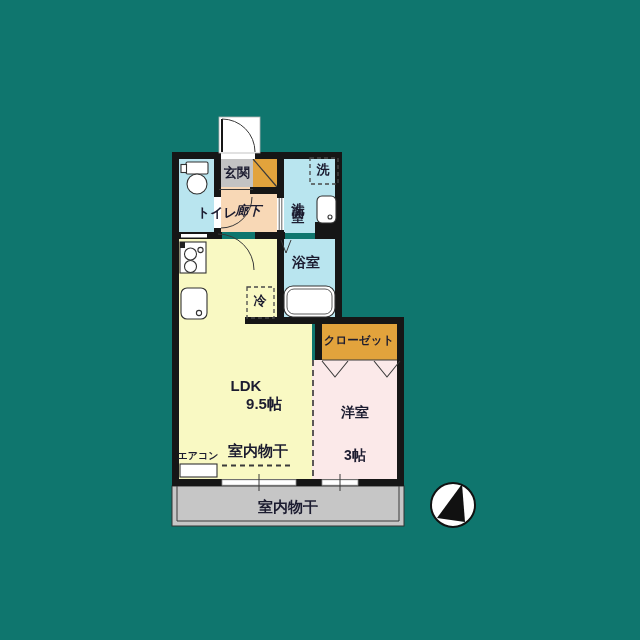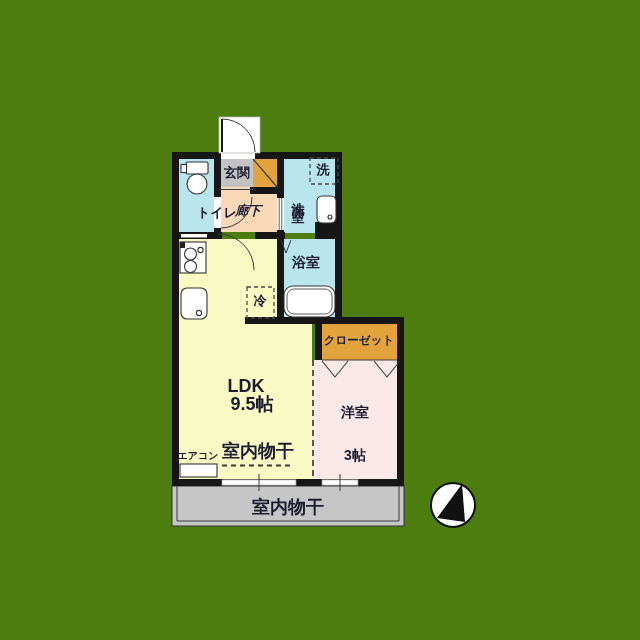--- a/index.html
+++ b/index.html
@@ -1,23 +1,23 @@
 <!DOCTYPE html>
 <html style="--c-wet_area: #b9e5ef; --c-genkan_tile: #c3c3c3; --c-hallway: #f8d8b6; --c-ldk: #f9f9c3; --c-western_room: #fbe9e9; --c-closet: #e2a33c; --c-balcony: #c6c6c6; --c-wall: #161616; --c-text: #1c1c30;"><head>
 <meta charset="utf-8">
 <style>
   html,body{margin:0;padding:0;background:#ffffff;}
-  .stage{position:relative;width:640px;height:640px;background:#4d7c0f;overflow:hidden;
+  .stage{position:relative;width:640px;height:640px;background:#0f766e;overflow:hidden;
          font-family:"Liberation Sans","DejaVu Sans",sans-serif;}
   svg{position:absolute;left:0;top:0;}
   .lbl{position:absolute;transform:translate(-50%,-50%);color:var(--c-text,#1c1c30);
        font-weight:bold;white-space:nowrap;text-align:center;line-height:1.15;}
   .lbl-13{font-size:13px;}
   .lbl-14{font-size:14px;}
-  .lbl-15{font-size:18px;}
+  .lbl-15{font-size:15px;}
   .lbl-11{font-size:11.5px;}
   .lbl-10{font-size:10px;}
   .vert{writing-mode:vertical-rl;letter-spacing:3px;}
   
   .f-wet{fill:var(--c-wet_area,#b9e5ef);}
   .f-genkan{fill:var(--c-genkan_tile,#c3c3c3);}
   .f-hall{fill:var(--c-hallway,#f8d8b6);}
   .f-ldk{fill:var(--c-ldk,#f9f9c3);}
   .f-pink{fill:var(--c-western_room,#fbe9e9);}
   .f-closet{fill:var(--c-closet,#e2a33c);}
@@ -143,20 +143,20 @@
   </svg>
 
   <div class="lbl lbl-13" style="left:237px;top:173px;">玄関</div>
   <div class="lbl lbl-13" style="left:196px;top:213px;margin-left:21px;">トイレ</div>
   <div class="lbl lbl-13" style="left:248px;top:211px;font-style:italic;">廊下</div>
   <div class="lbl lbl-13 vert" style="left:297px;top:197px;">洗面室</div>
   <div class="lbl lbl-13" style="left:323px;top:170px;">洗</div>
   <div class="lbl lbl-14" style="left:306px;top:262px;">浴室</div>
   <div class="lbl lbl-13" style="left:260px;top:301px;">冷</div>
   <div class="lbl lbl-15" style="left:246px;top:386px;">LDK</div>
-  <div class="lbl lbl-15" style="left:252px;top:404px;">9.5帖</div>
+  <div class="lbl lbl-15" style="left:264px;top:404px;">9.5帖</div>
   <div class="lbl lbl-11" style="left:359px;top:341px;">クローゼット</div>
   <div class="lbl lbl-14" style="left:355px;top:412px;">洋室</div>
   <div class="lbl lbl-14" style="left:355px;top:430px;margin-top:25px;">3帖</div>
   <div class="lbl lbl-15" style="left:258px;top:451px;">室内物干</div>
   <div class="lbl lbl-10" style="left:198px;top:456px;">エアコン</div>
   <div class="lbl lbl-15" style="left:288px;top:507px;">室内物干</div>
 </div>
 
 </body></html>

